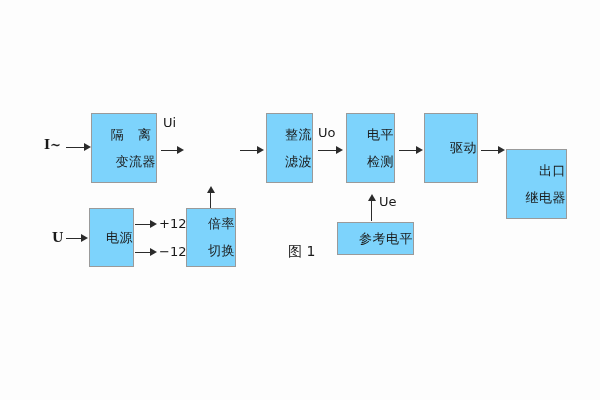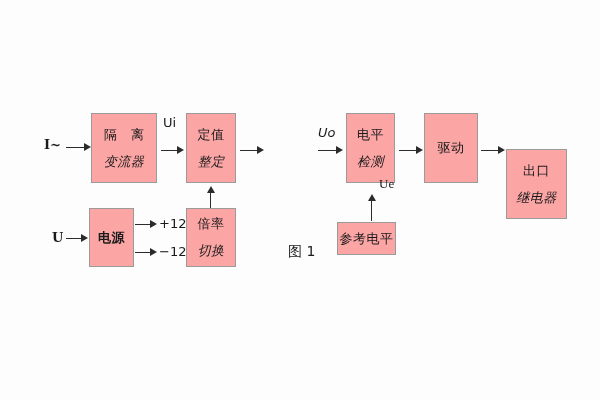--- a/index.html
+++ b/index.html
@@ -14,37 +14,36 @@
     background: #fdfdfd;
     font-family: "DejaVu Sans", "Liberation Sans", sans-serif;
     overflow: hidden;
   }
 
   
   .block {
     position: absolute;
     box-sizing: border-box;
     border: 1px solid #9a9a9a;
-    background: #fca5a5;
+    background: #7dd3fc;
     display: flex;
     flex-direction: column;
-    align-items: center;
+    align-items: flex-end;
     justify-content: center;
     color: #1a1a1a;
     font-size: 13px;
     line-height: 1.05;
   }
   .block .ln {
     display: block;
     white-space: nowrap;
     letter-spacing: 0.5px;
   }
   .block .ln + .ln {
     margin-top: 13px;
-    font-style: italic;
   }
   .block.one-line .ln {
     margin-top: 0;
   }
   .block.wide-spacing .ln:first-child {
     letter-spacing: 5px;
     text-indent: 5px;
   }
 
   
@@ -104,30 +103,30 @@
 
   <div class="block wide-spacing" style="left:91px; top:113px; width:66px; height:70px;">
     <span class="ln">隔 离</span>
     <span class="ln">变流器</span>
   </div>
 
   <div class="label" style="left:163px; top:116px;">Ui</div>
   <div class="hline" style="left:161px; top:150px; width:17px;"></div>
   <div class="arrow-r" style="left:177px; top:146px;"></div>
 
-  <div class="block" style="left:186px; top:113px; width:50px; height:70px;">
-    <span class="ln">定值</span>
-    <span class="ln">整定</span>
-  </div>
 
   <div class="hline" style="left:240px; top:150px; width:18px;"></div>
   <div class="arrow-r" style="left:257px; top:146px;"></div>
 
+  <div class="block" style="left:266px; top:113px; width:47px; height:70px;">
+    <span class="ln">整流</span>
+    <span class="ln">滤波</span>
+  </div>
 
-  <div class="label" style="left:318px; top:126px;font-style:italic;">Uo</div>
+  <div class="label" style="left:318px; top:126px;">Uo</div>
   <div class="hline" style="left:318px; top:150px; width:18px;"></div>
   <div class="arrow-r" style="left:336px; top:146px;"></div>
 
   <div class="block" style="left:346px; top:113px; width:49px; height:70px;">
     <span class="ln">电平</span>
     <span class="ln">检测</span>
   </div>
 
   <div class="hline" style="left:399px; top:150px; width:18px;"></div>
   <div class="arrow-r" style="left:416px; top:146px;"></div>
@@ -141,43 +140,43 @@
 
   <div class="block" style="left:506px; top:113px; width:61px; height:70px;margin-top:36px;">
     <span class="ln">出口</span>
     <span class="ln">继电器</span>
   </div>
 
   <div class="label serif-cap" style="left:52px; top:231px;">U</div>
   <div class="hline" style="left:66px; top:238px; width:16px;"></div>
   <div class="arrow-r" style="left:81px; top:234px;"></div>
 
-  <div class="block one-line" style="left:89px; top:208px; width:45px; height:59px;font-weight:bold;">
+  <div class="block one-line" style="left:89px; top:208px; width:45px; height:59px;">
     <span class="ln">电源</span>
   </div>
 
   <div class="hline" style="left:135px; top:224px; width:16px;"></div>
   <div class="arrow-r" style="left:150px; top:220px;"></div>
   <div class="label" style="left:159px; top:217px;">+12V</div>
 
   <div class="hline" style="left:135px; top:252px; width:16px;"></div>
   <div class="arrow-r" style="left:150px; top:248px;"></div>
   <div class="label" style="left:159px; top:245px;">−12V</div>
 
   <div class="block" style="left:186px; top:208px; width:50px; height:59px;">
     <span class="ln">倍率</span>
     <span class="ln">切换</span>
   </div>
 
   <div class="vline" style="left:210px; top:192px; height:16px;"></div>
   <div class="arrow-u" style="left:207px; top:186px;"></div>
 
-  <div class="block one-line" style="left:337px; top:222px; width:59px; height:33px;">
+  <div class="block one-line" style="left:337px; top:222px; width:77px; height:33px;">
     <span class="ln">参考电平</span>
   </div>
 
   <div class="vline" style="left:371px; top:200px; height:21px;"></div>
   <div class="arrow-u" style="left:368px; top:194px;"></div>
-  <div class="label" style="left:379px; top:177px;font-family:Liberation Serif, serif;">Ue</div>
+  <div class="label" style="left:379px; top:195px;">Ue</div>
 
   <div class="label term" style="left:288px; top:244px;text-align:right;">图 1</div>
 
 </div>
 
 </body></html>

